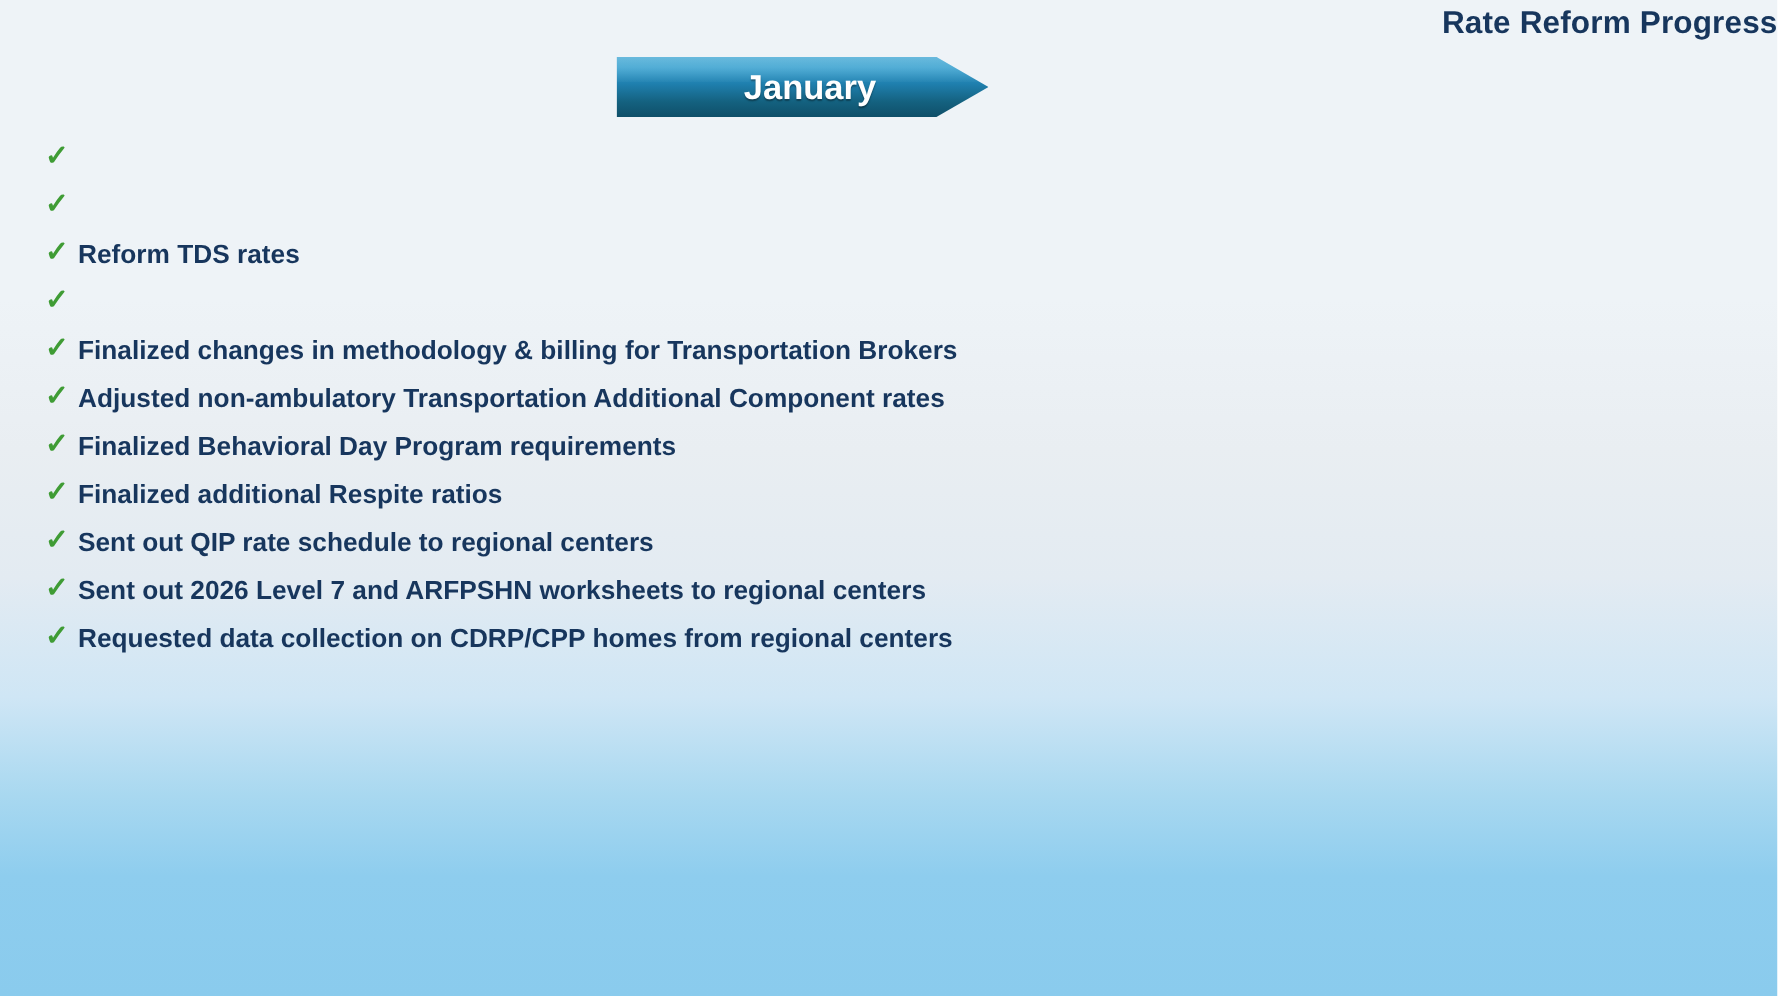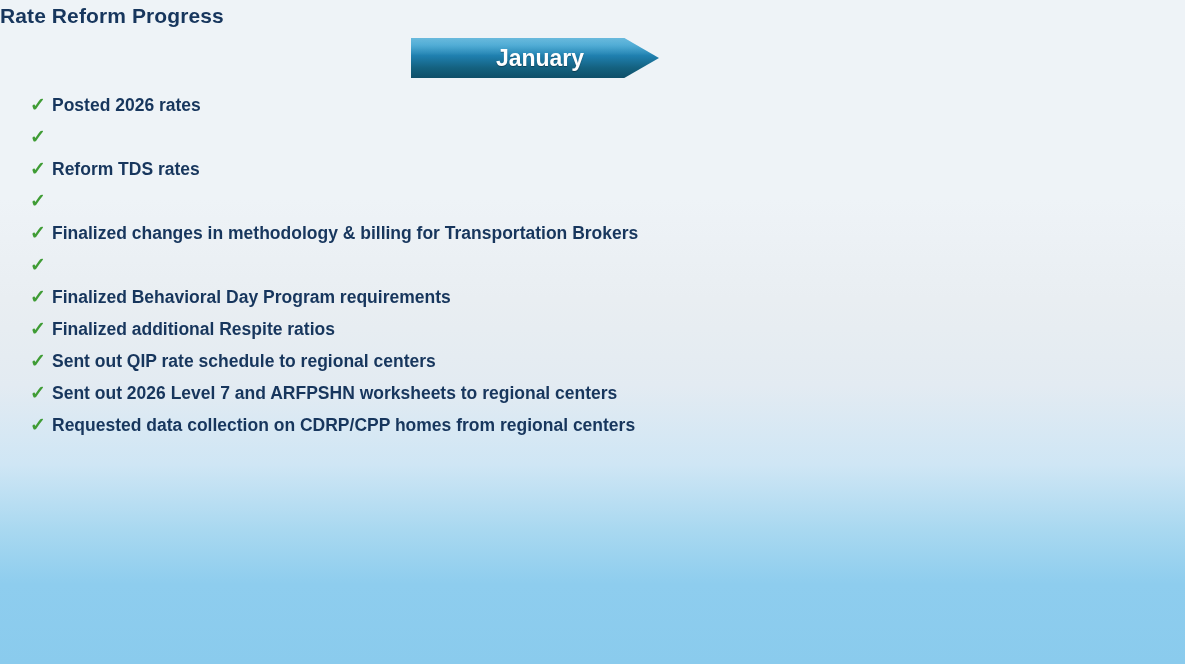--- a/index.html
+++ b/index.html
@@ -25,21 +25,21 @@
         #a8d8f0 80%,
         #8ecdee 88%,
         #8acbed 100%);
     overflow: hidden;
   }
   .title {
     position: absolute;
     top: 4px;
     left: 0;
     width: 1185px;
-    text-align: left;
+    text-align: right;
     font-size: 21px;
     font-weight: bold;
     color: #17365d;
     letter-spacing: 0.1px;
   }
   
   .banner-wrap {
     position: absolute;
     top: 38px;
     left: 411px;
@@ -112,21 +112,20 @@
 
   <div class="banner-wrap">
     <div class="banner-shape"></div>
     <div class="banner-label">January</div>
   </div>
 
   <div class="list">
 
     <div class="item">
       <span class="check">✓</span>
-      <span class="item-text">Posted 2026 rates</span>
     </div>
 
     <div class="item">
       <span class="check">✓</span>
     </div>
 
     <div class="item">
       <span class="check">✓</span>
       <span class="item-text">Reform TDS rates</span>
     </div>
@@ -135,20 +134,21 @@
       <span class="check">✓</span>
     </div>
 
     <div class="item">
       <span class="check">✓</span>
       <span class="item-text">Finalized changes in methodology &amp; billing for Transportation Brokers</span>
     </div>
 
     <div class="item">
       <span class="check">✓</span>
+      <span class="item-text">Adjusted non-ambulatory Transportation Additional Component rates</span>
     </div>
 
     <div class="item">
       <span class="check">✓</span>
       <span class="item-text">Finalized Behavioral Day Program requirements</span>
     </div>
 
     <div class="item">
       <span class="check">✓</span>
       <span class="item-text">Finalized additional Respite ratios</span>

